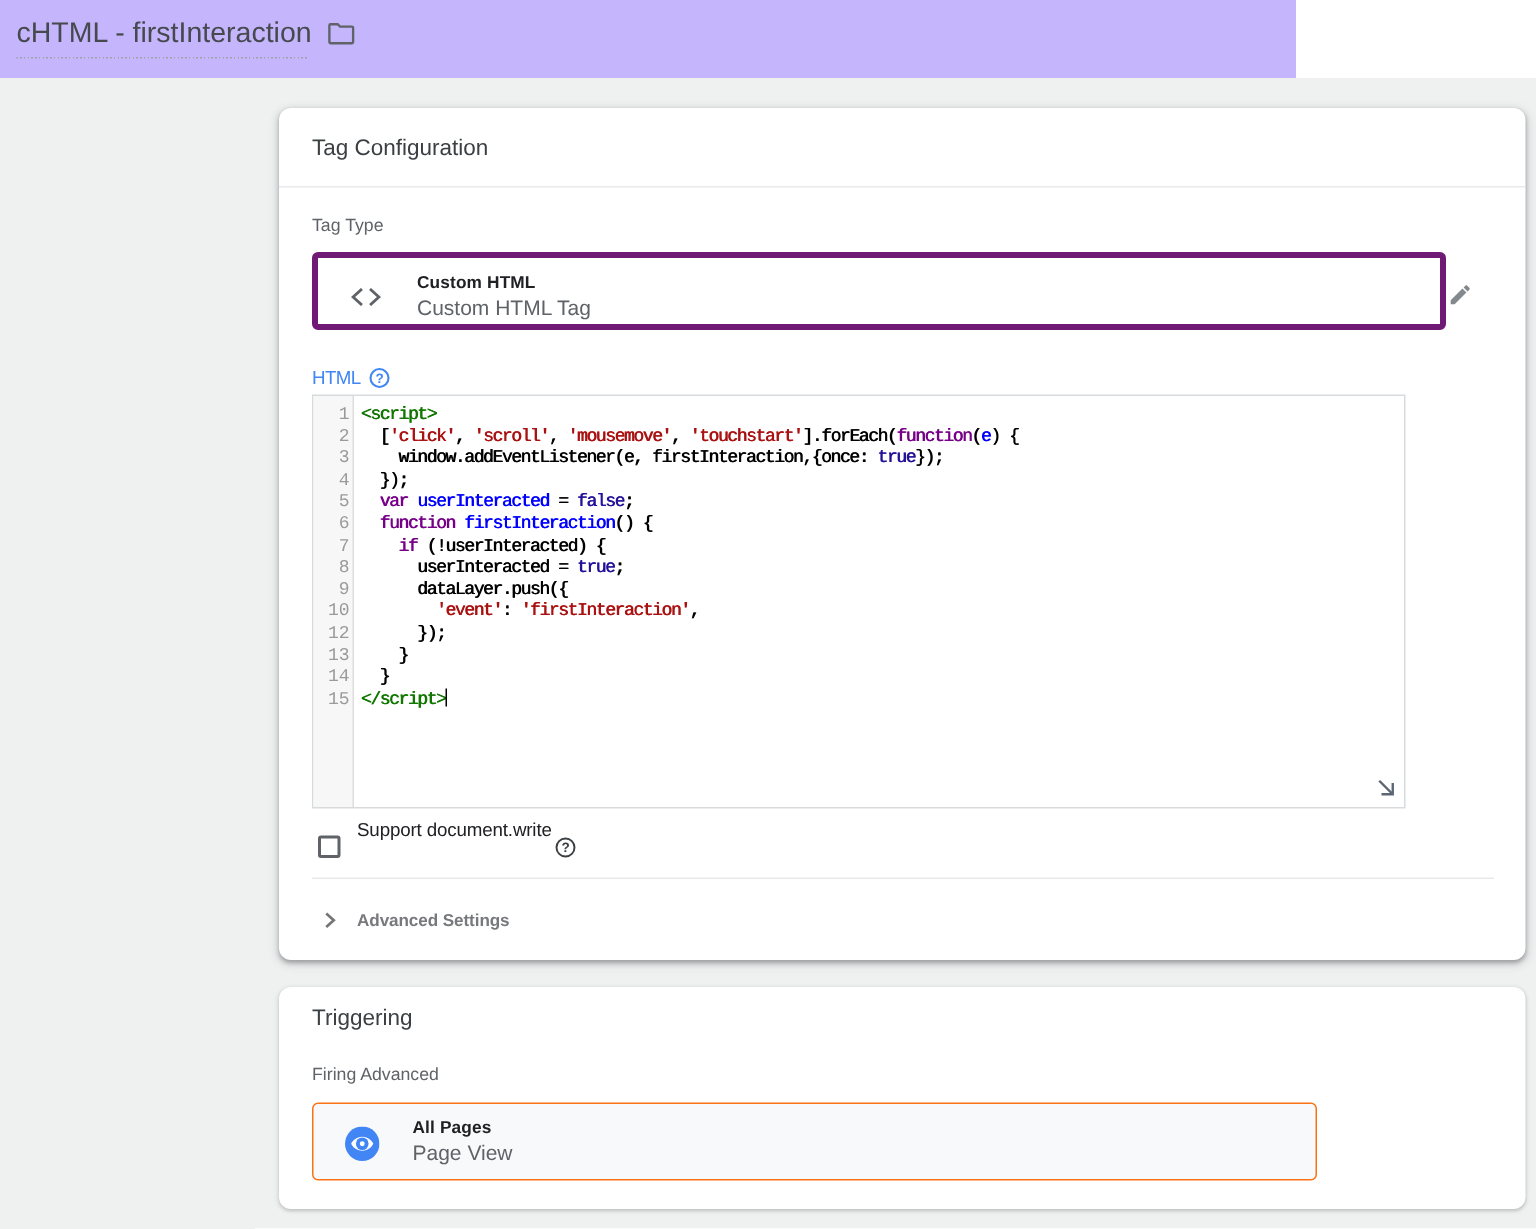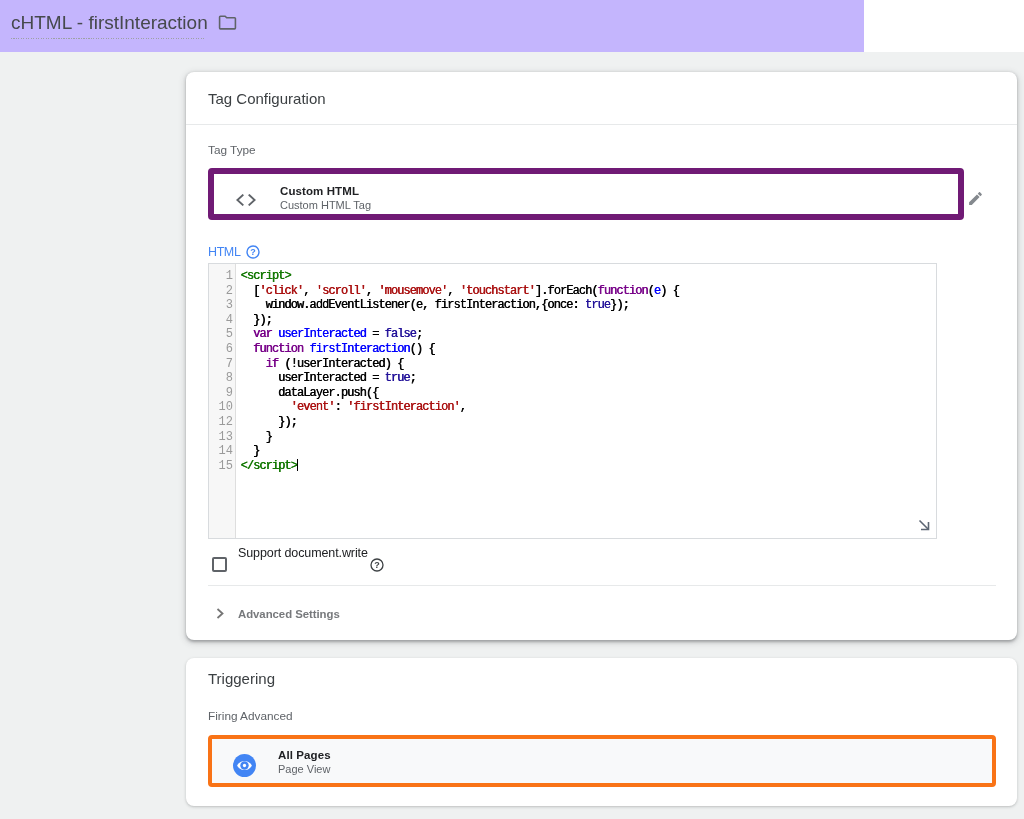--- a/index.html
+++ b/index.html
@@ -11,23 +11,23 @@
   .foldericon { position:absolute; left:217px; top:12.5px; }
   .main { position:absolute; left:0; top:52px; width:1024px; height:767px; background:#eff1f1; }
   .card { position:absolute; left:186px; width:831px; background:#fff; border-radius:8px;
           box-shadow:0 1.5px 3px rgba(60,64,67,.38), 0 2px 6px 2px rgba(60,64,67,.13); }
   #card1 { top:20px; height:567.5px; }
   #card2 { top:606px; height:148px; box-shadow:0 1px 2px rgba(60,64,67,.18), 0 1px 3px 1px rgba(60,64,67,.08); }
   .cardtitle { position:absolute; left:22px; font-size:15px; color:#3c4043; }
   .divider { position:absolute; left:0; width:831px; height:1px; background:#e7e9ea; }
   .divider2 { position:absolute; left:22px; width:788px; height:1px; background:#e7e9ea; }
   .label { position:absolute; left:22px; font-size:11.8px; color:#5f6368; }
-  .selbox { position:absolute; left:22px; width:756px; border:6px solid #701a75; border-radius:4px; }
+  .selbox { position:absolute; left:22px; width:756px; border:4px solid #701a75; border-radius:4px; }
   .bold13 { position:absolute; font-size:11.5px; font-weight:bold; color:#202124; letter-spacing:.1px; }
-  .sub12 { position:absolute; font-size:11px; color:#5f6368; }
+  .sub12 { position:absolute; font-size:14px; color:#5f6368; }
   .htmllabel { position:absolute; left:22px; top:173px; font-size:12.5px; color:#4285f4; letter-spacing:-0.4px; }
   .editor { position:absolute; left:22px; top:191px; width:729px; height:276px; border:1px solid #d8dbde; background:#fff; }
   .gutter { position:absolute; left:0; top:0; width:27px; height:274px; background:#f7f7f7; border-right:1px solid #dedede; }
   .codepane { position:absolute; left:0; top:5px; width:100%; }
   .cl { position:relative; height:14.6px; white-space:pre; font-family:"Liberation Mono",monospace; font-size:12px; line-height:14.6px; }
   .cc { text-shadow:0.45px 0 0 currentColor; }
   .ln { position:absolute; left:0; width:24px; text-align:right; color:#9a9a9a; letter-spacing:0; }
   .cc { position:absolute; left:31.5px; letter-spacing:-0.94px; color:#000; }
   .cc i, .cc b, .cc s, .cc u, .cc em { font-style:normal; font-weight:normal; text-decoration:none;text-align:right; }
   .cc i { color:#708; }      
@@ -101,21 +101,21 @@
       </svg>
       <div class="divider2" style="top:513px;"></div>
       <svg class="chevron" style="left:30px;top:536px;" width="8" height="11" viewBox="0 0 8 11" fill="none" stroke="#757575" stroke-width="1.8">
         <path d="M1.5 1 L6.5 5.5 L1.5 10"></path>
       </svg>
       <div style="position:absolute;left:52px;top:535.5px;font-size:11.4px;font-weight:bold;color:#77797c;letter-spacing:-0.05px;">Advanced Settings</div>
     </div>
     <div class="card" id="card2">
       <div class="cardtitle" style="top:11.5px;">Triggering</div>
       <div class="label" style="top:51px;">Firing Advanced</div>
-      <div style="position:absolute;left:22px;top:77px;width:788px;height:51.5px;background:#f8f9fa;border:4px solid #f97316;border-radius:4px;">
+      <div style="position:absolute;left:22px;top:77px;width:670px;height:51.5px;background:#f8f9fa;border:1px solid #f97316;border-radius:4px;">
         <svg style="position:absolute;left:21px;top:15px;" width="23" height="23" viewBox="0 0 24 24">
           <circle cx="12" cy="12" r="12" fill="#4285f4"></circle>
           <path d="M12 7.2C7.9 7.2 5.1 10.1 4.3 12c.8 1.9 3.6 4.8 7.7 4.8s6.9-2.9 7.7-4.8c-.8-1.9-3.6-4.8-7.7-4.8z" fill="#fff"></path>
           <circle cx="12" cy="12" r="4.4" fill="#4285f4"></circle>
           <circle cx="12" cy="12" r="1.7" fill="#fff"></circle>
         </svg>
         <div class="bold13" style="left:66px; top:10px;">All Pages</div>
         <div class="sub12" style="left:66px; top:24px;">Page View</div>
       </div>
     </div>

